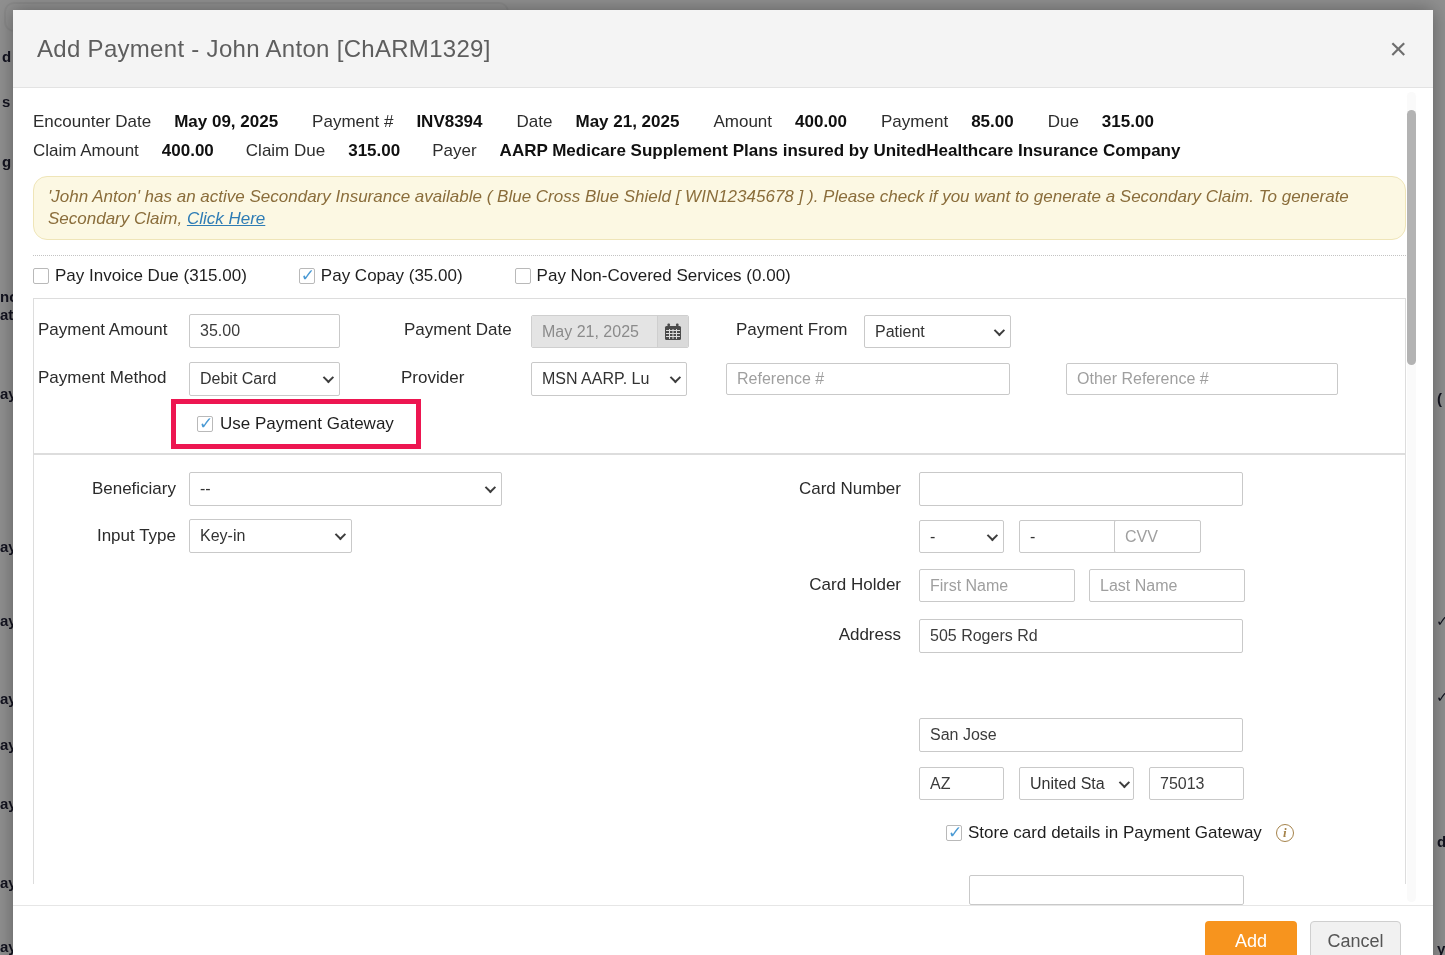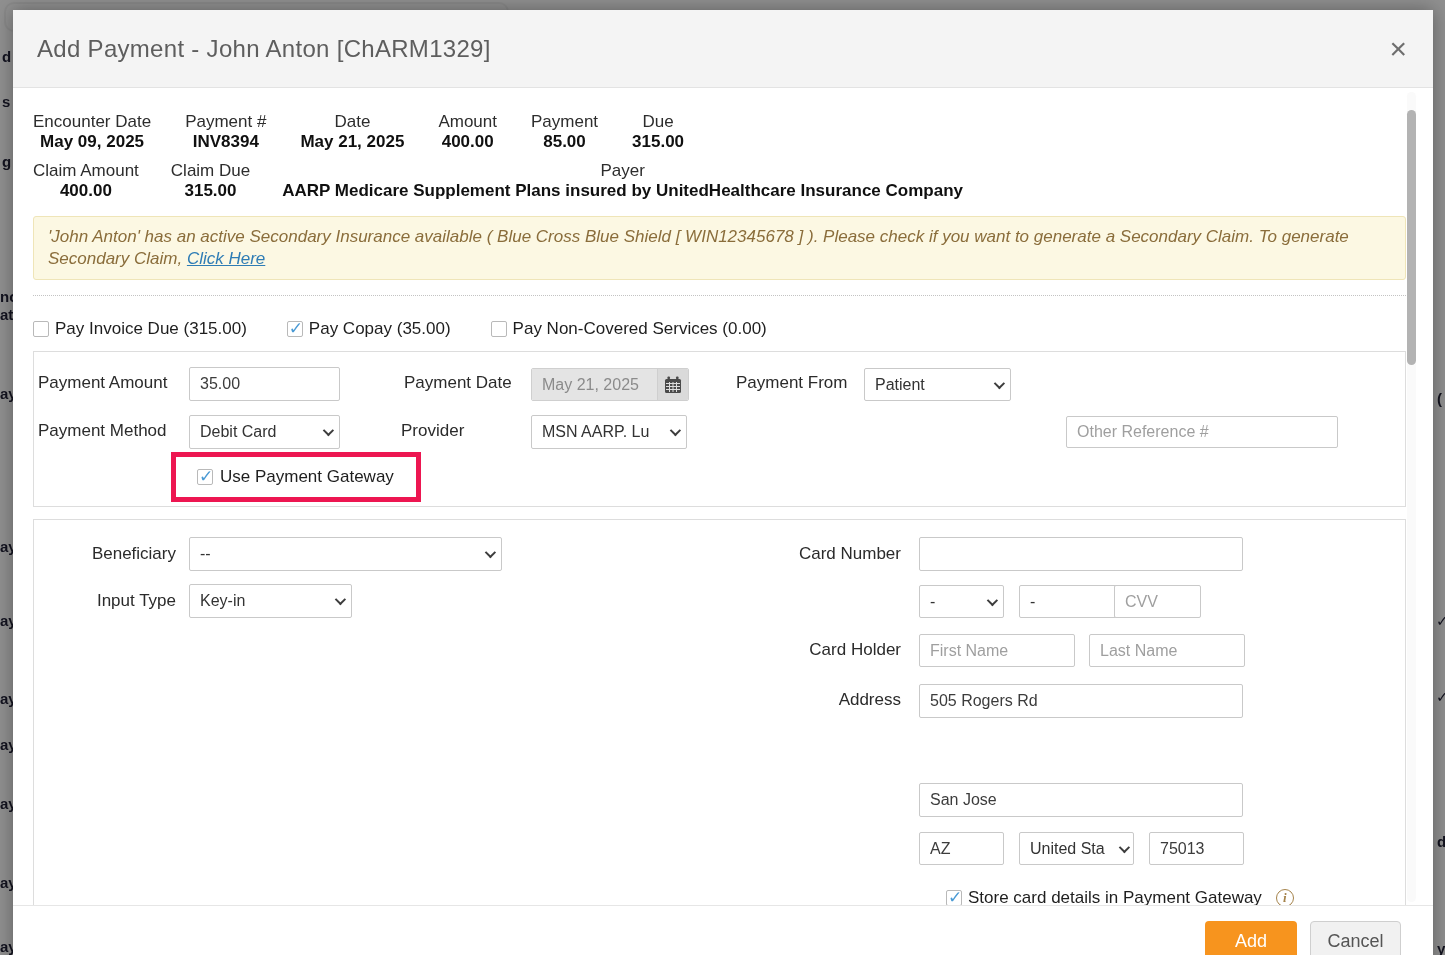--- a/index.html
+++ b/index.html
@@ -24,45 +24,45 @@
     align-items:center; font-size:30px; color:#6e6e6e; cursor:pointer; }
   .close-x::before { content:"\00d7"; }
 
   .modal-content { position:absolute; left:0; top:78px; width:100%; height:817px;
     background:#fff; padding:0 27px 0 20px; overflow:hidden; }
 
   
   .sum-row { display:flex; align-items:baseline; font-size:17px; color:#2d2d2d; }
   .sum-row1 { margin-top:24px; column-gap:34px; }
   .sum-row2 { margin-top:9px; column-gap:32px; }
-  .sum-item { display:flex; column-gap:11px; align-items:center; white-space:nowrap;flex-direction:column; }
+  .sum-item { display:flex; column-gap:23px; align-items:center; white-space:nowrap; }
   .sum-val { font-weight:700; color:#101010; }
 
   
   .notice { margin-top:15px; background:#fcf8e3; border:1px solid #efe5b8;
-    border-radius:3px; padding:9px 14px; font-size:17px; font-style:italic;
+    border-radius:14px; padding:9px 14px; font-size:17px; font-style:italic;
     color:#8a6d3b; line-height:22px; }
   .notice a { color:#2e7cb5; text-decoration:underline; cursor:pointer; }
 
   .dotted-sep { margin-top:15px; border-top:1px dotted #c3c3c3; }
 
   
   .cb { width:16px; height:16px; border:1px solid #b9b9b9; background:#fff;
     border-radius:2px; display:inline-block; position:relative; flex:0 0 auto;
     cursor:pointer; }
   .cb.checked::after { content:"\2713"; position:absolute; left:1px; top:-4px;
     font-size:17px; font-weight:700; color:#4a9ad4; }
-  .check-row { margin-top:23px; display:flex; column-gap:40px; }
+  .check-row { margin-top:10px; display:flex; column-gap:52px; }
   .check-item { display:flex; align-items:center; column-gap:6px; font-size:17px;
     color:#1e1e1e; }
 
   
   .pay-box { position:relative; margin-top:12px; height:156px;
     border:1px solid #ddd; }
-  .card-box { position:relative; margin-top:12px; height:430px;
+  .card-box { position:relative; margin-top:0; height:430px;
     border:1px solid #ddd; border-bottom:none; }
 
   .flabel { position:absolute; font-size:17px; color:#2b2b2b; line-height:34px;
     white-space:nowrap; }
   .flabel.r { text-align:right; }
 
   .tinput { position:absolute; border:1px solid #c9c9c9; border-radius:2px;
     background:#fff; font-size:16px; color:#3c3c3c; padding:0 10px;
     font-family:"Liberation Sans","DejaVu Sans",sans-serif; }
   .tinput::placeholder { color:#9f9f9f; opacity:1; }
@@ -246,20 +246,21 @@
         <span class="txt">Debit Card</span>
           <span class="chev"></span>
       </div>
 
       <span class="flabel" style="left:367px;top:62px">Provider</span>
       <div class="dselect" style="left:497px;top:63px;width:156px;height:34px">
         <span class="txt">MSN AARP. Lu</span>
           <span class="chev"></span>
       </div>
 
+      <input class="tinput" style="left: 692px; top: 64px; width: 284px; height: 32px;" placeholder="Reference #">
       <input class="tinput" style="left: 1032px; top: 64px; width: 272px; height: 32px;" placeholder="Other Reference #">
 
       <div class="gw-highlight">
         <span class="cb checked"></span>
         <span>Use Payment Gateway</span>
       </div>
     </div>
 
     <div class="card-box">
       <span class="flabel r" style="left:0;top:17px;width:142px">Beneficiary</span>

